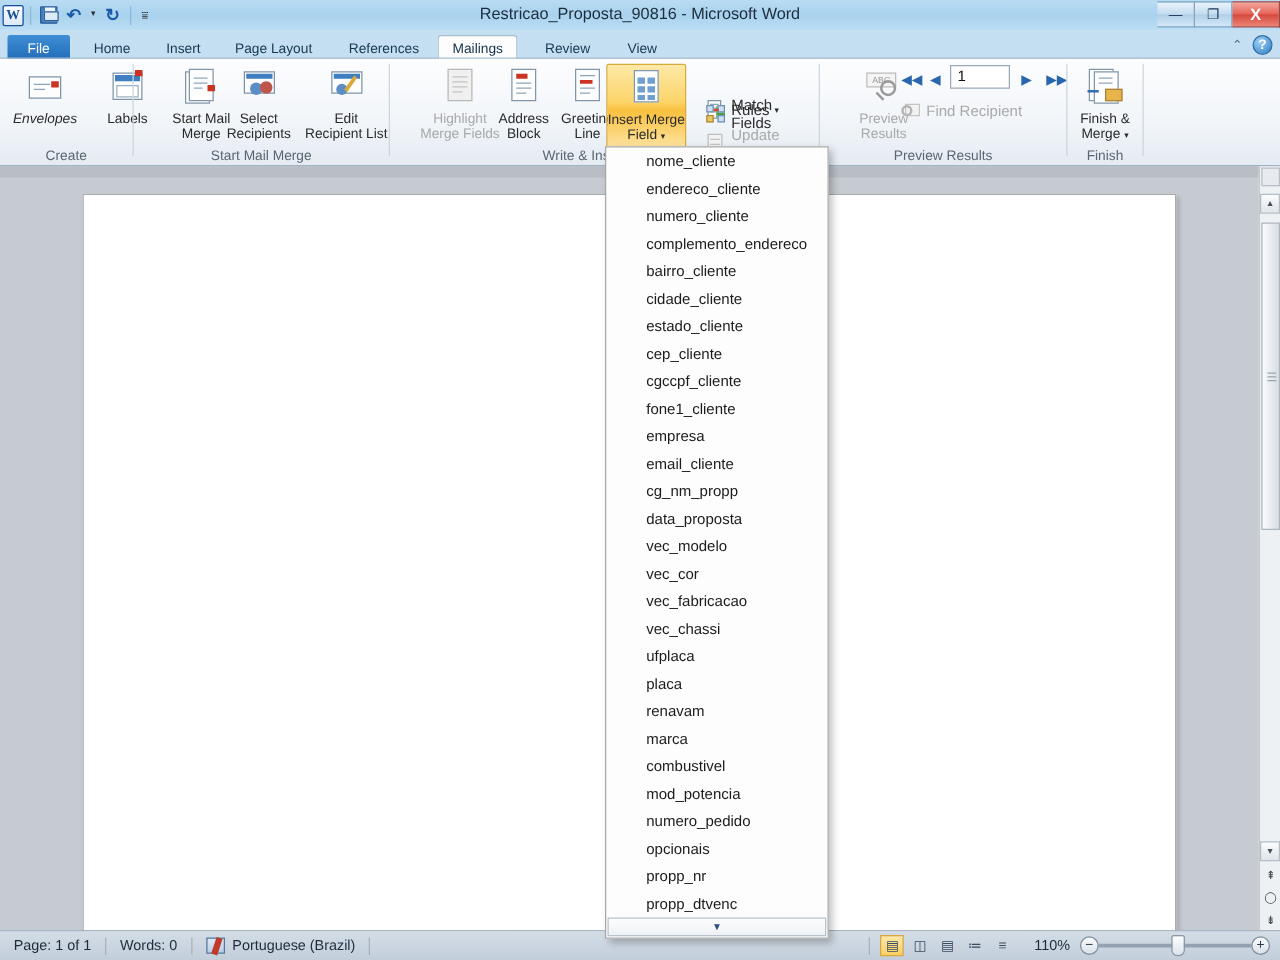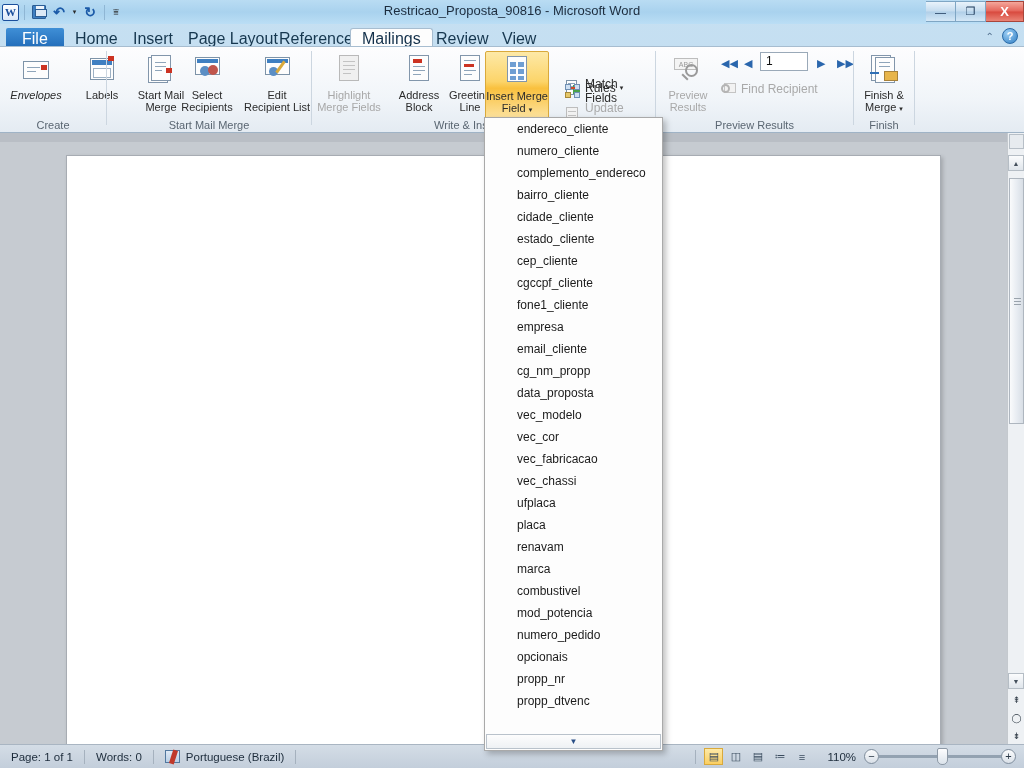--- a/index.html
+++ b/index.html
@@ -59,21 +59,21 @@
     width:16px;height:16px;border-radius:50%;
     background:radial-gradient(circle at 35% 30%,#9fd0f5,#2f7ec4);
     border:1px solid #2a6ba8; color:#fff; font-size:11px; font-weight:bold;
     text-align:center; line-height:14px;
   }
 
   
   .tabstrip { position:absolute; left:0; top:24px; width:1024px; height:22px; }
   .tab {
     position:absolute; top:4px; height:22px; padding:0 11px;
-    font-size:16px; color:#16374f; line-height:22px;
+    font-size:11px; color:#16374f; line-height:22px;
   }
   .tab.file {
     left:6px; background:linear-gradient(180deg,#3f8fd6 0%,#1e68b5 100%);
     color:#fff; border-radius:2px 2px 0 0; padding:0 16px;
   }
   .tab.active {
     background:#fdfdfd; border:1px solid #a7bdd0; border-bottom:none;
     border-radius:3px 3px 0 0; color:#13304a; line-height:20px;
   }
 
@@ -88,21 +88,21 @@
     position:absolute; bottom:2px; width:100%; text-align:center;
     font-size:11px; color:#5a6672;
   }
   .gsep { position:absolute; top:4px; width:1px; height:74px; background:#ccd6e0; }
 
   .bigbtn {
     position:absolute; top:4px; width:68px; height:68px;
     display:flex; flex-direction:column; align-items:center; justify-content:flex-start;
     font-size:11px; color:#2b2b2b; text-align:center; line-height:12px; padding-top:3px;
   }
-  .bigbtn.dim { color:#a8a8a8; }
+  .bigbtn.dim { color:#a8a8a8;margin-left:19px; }
   .bigbtn .lbl { margin-top:3px; }
   .bigbtn.active {
     background:linear-gradient(180deg,#fde9a7 0%,#fcd469 45%,#f9c03e 55%,#fde3a0 100%);
     border:1px solid #d9a93b; border-radius:2px;
   }
   .icon32 { width:32px; height:32px; position:relative; }
 
   .smallbtn {
     position:absolute; height:21px; display:flex; align-items:center; gap:4px;
     font-size:12px; color:#2b2b2b; padding:0 3px;
@@ -494,20 +494,21 @@
       <div class="zs-track">
         <div class="zs-thumb"></div>
       </div>
       <div class="zcirc">+</div>
     </div>
     <div style="width:8px"></div>
   </div>
 
   <div class="menu">
     <div class="menu-items" id="menu-items">
+        <div class="mi">nome_cliente</div>
         <div class="mi">endereco_cliente</div>
         <div class="mi">numero_cliente</div>
         <div class="mi">complemento_endereco</div>
         <div class="mi">bairro_cliente</div>
         <div class="mi">cidade_cliente</div>
         <div class="mi">estado_cliente</div>
         <div class="mi">cep_cliente</div>
         <div class="mi">cgccpf_cliente</div>
         <div class="mi">fone1_cliente</div>
         <div class="mi">empresa</div>

